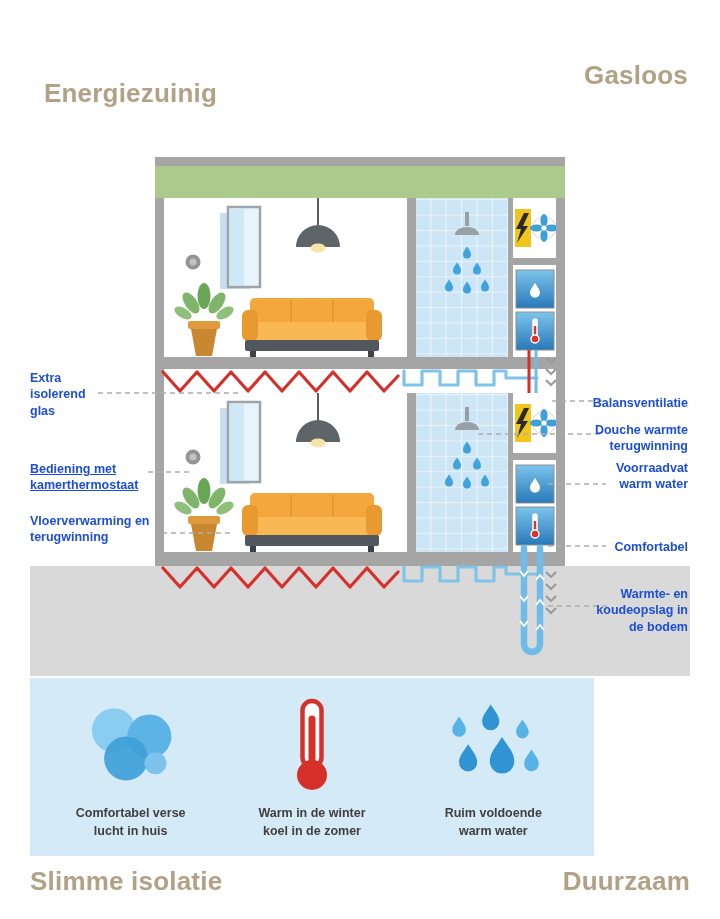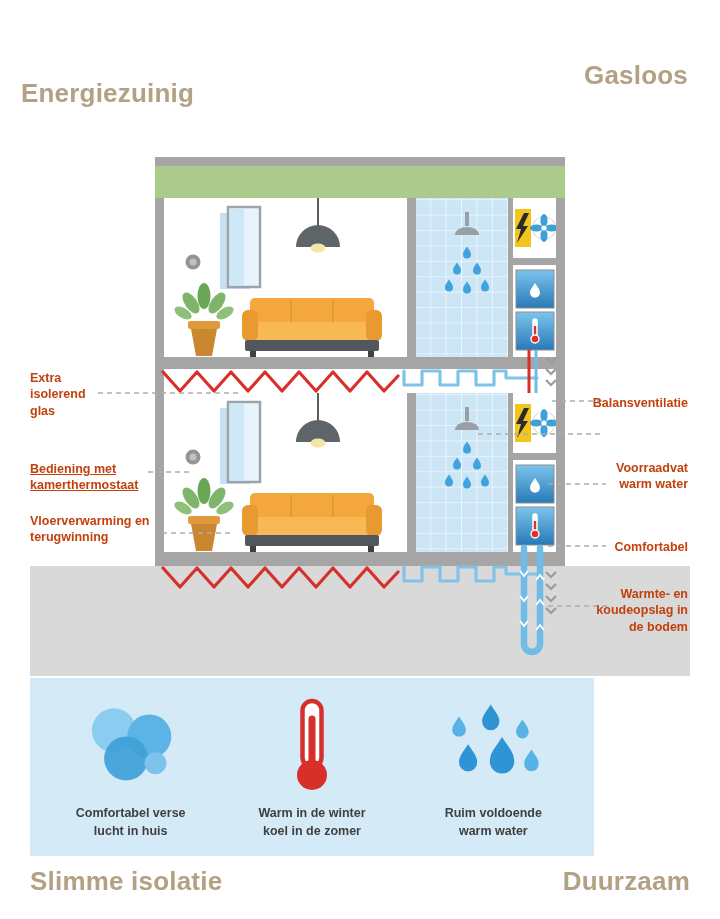--- a/index.html
+++ b/index.html
@@ -3,26 +3,26 @@
 <meta charset="utf-8">
 <style>
   html,body{margin:0;padding:0;background:#ffffff;}
   .canvas{
     position:relative;width:720px;height:919px;overflow:hidden;
     font-family:"Liberation Sans",sans-serif;background:#ffffff;
   }
   .heading{
     position:absolute;font-size:26px;font-weight:bold;color:#b2a185;letter-spacing:.2px;
   }
-  .h-top-left{left:21px;top:78px;}
+  .h-top-left{left:44px;top:78px;}
   .h-top-right{right:32px;top:60px;text-align:right;}
   .h-bottom-left{left:30px;top:866px;}
   .h-bottom-right{right:30px;top:866px;text-align:right;}
   .lbl{
-    position:absolute;font-size:12.5px;font-weight:bold;color:#c2410c;
+    position:absolute;font-size:12.5px;font-weight:bold;color:#1d4ed8;
     line-height:1.3;white-space:pre-line;
   }
   .lbl-right{right:32px;text-align:right;}
   .diagram{position:absolute;left:0;top:0;}
   .bottom-panel{
     position:absolute;left:30px;top:678px;width:564px;height:178px;
     background:#d5eaf7;display:flex;justify-content:space-between;
     padding:0 10px;box-sizing:border-box;
   }
   .feature{width:185px;display:flex;flex-direction:column;align-items:center;}
@@ -215,20 +215,22 @@
 
   <div class="lbl" style="left:30px;top:370px;">Extra
 isolerend
 glas</div>
   <div class="lbl" style="left:30px;top:461px;text-decoration:underline;">Bediening met
 kamerthermostaat</div>
   <div class="lbl" style="left:30px;top:513px;">Vloerverwarming en
 terugwinning</div>
 
   <div class="lbl lbl-right" style="top:395px;">Balansventilatie</div>
+  <div class="lbl lbl-right" style="top:422px;">Douche warmte
+terugwinning</div>
   <div class="lbl lbl-right" style="top:460px;">Voorraadvat
 warm water</div>
   <div class="lbl lbl-right" style="top:539px;">Comfortabel</div>
   <div class="lbl lbl-right" style="top:586px;">Warmte- en
 koudeopslag in
 de bodem</div>
 
   <div class="bottom-panel">
 
     <div class="feature">

